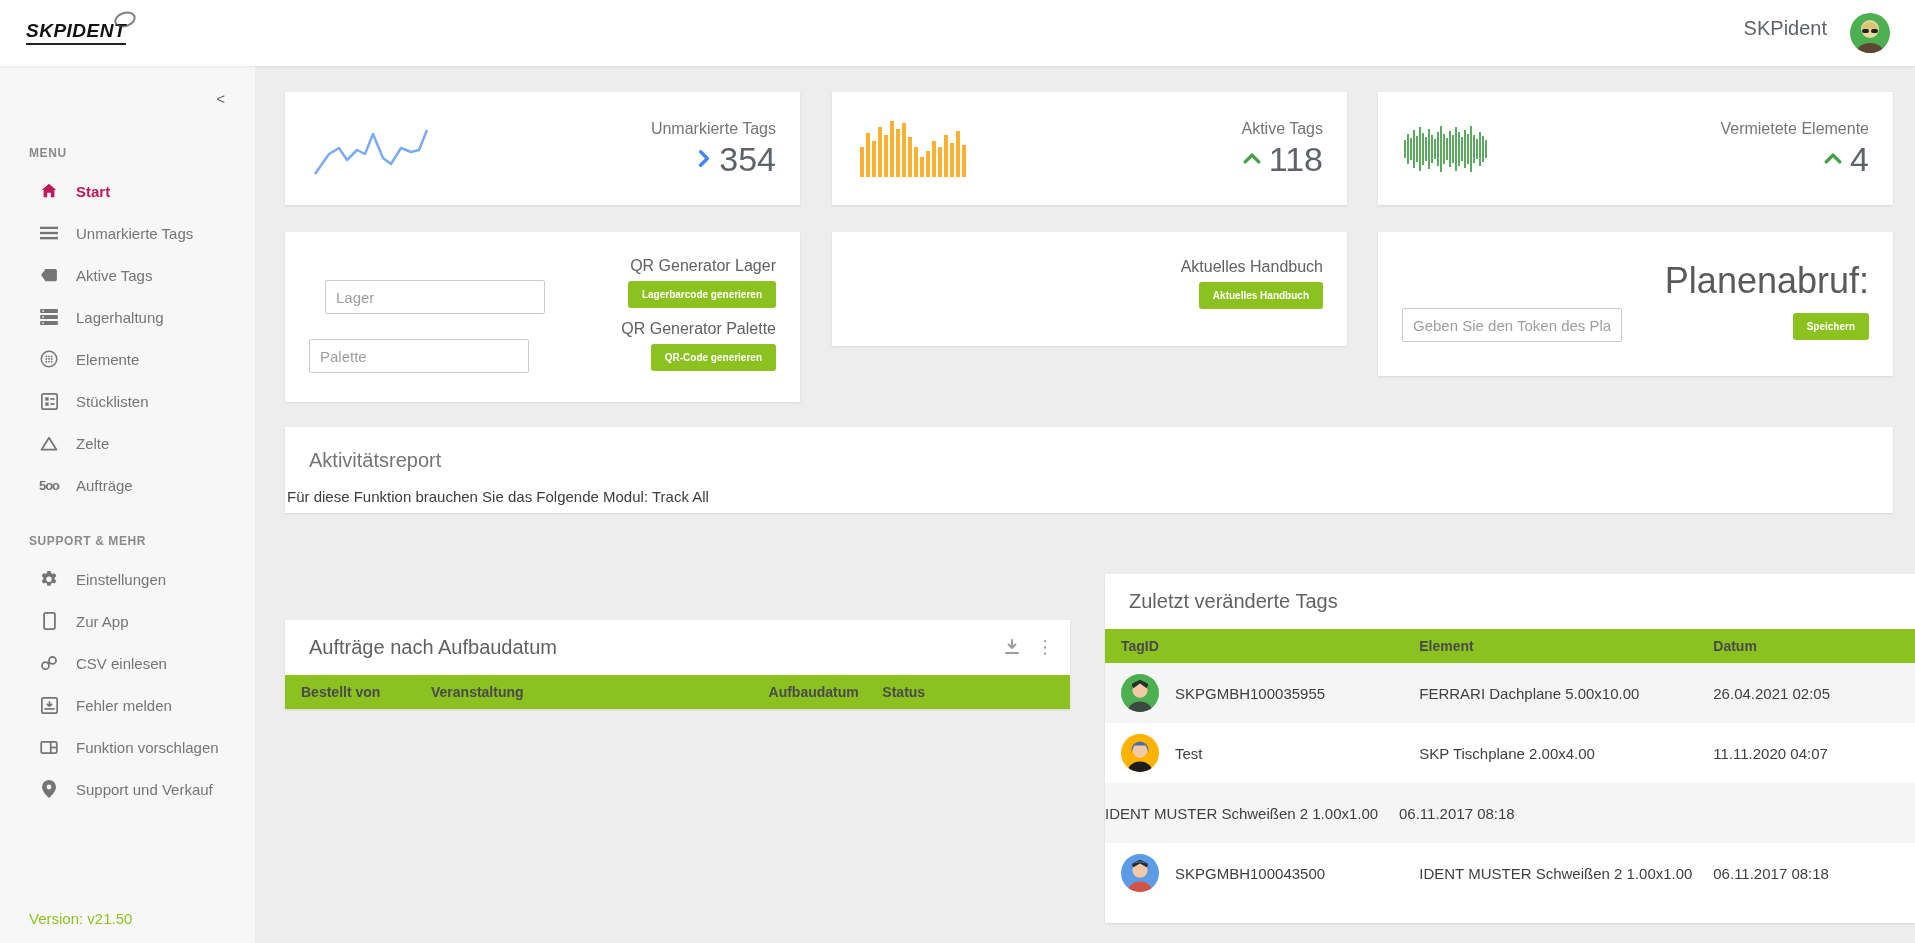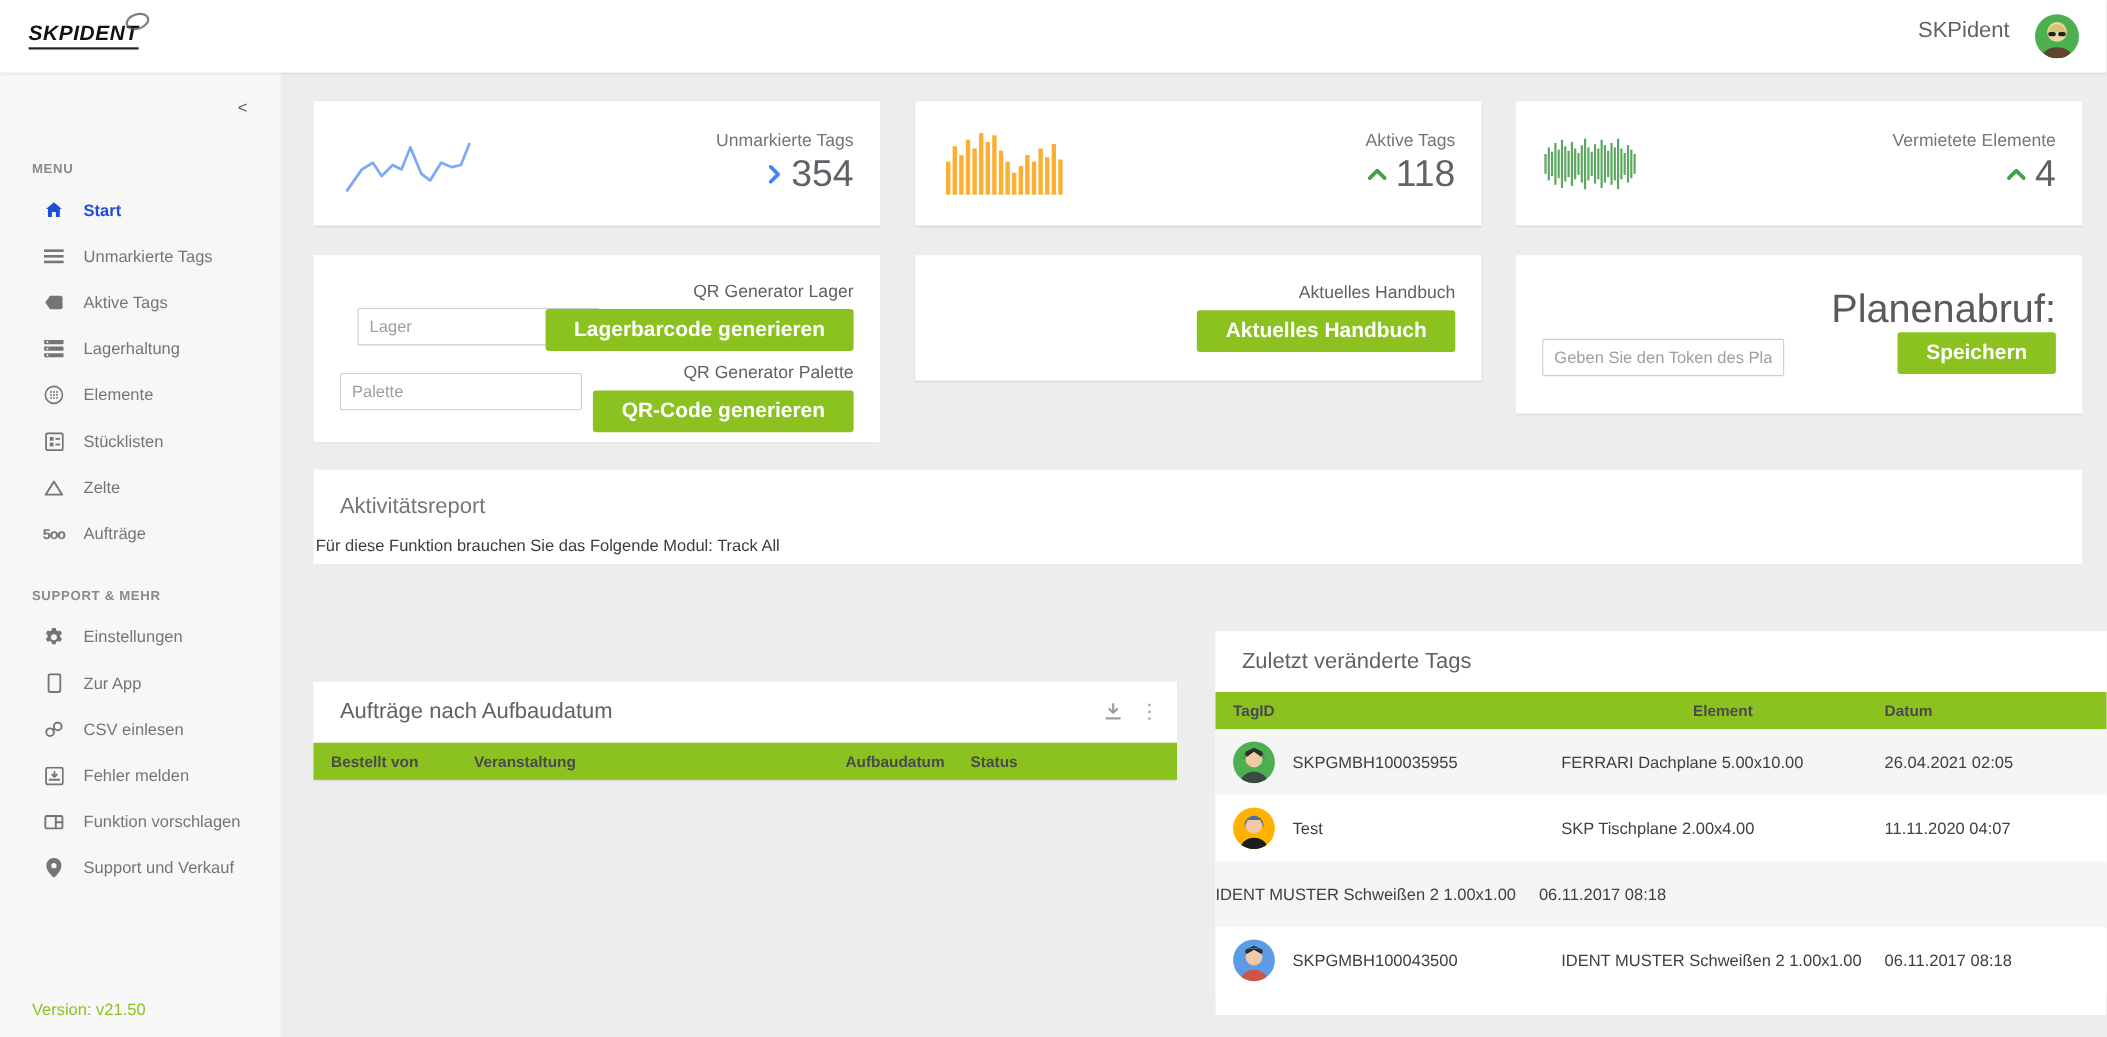--- a/index.html
+++ b/index.html
@@ -24,21 +24,21 @@
   .sidebar { position:absolute; left:0; top:66px; width:256px; bottom:0; background:#f7f7f7;
              border-right:1px solid rgba(0,0,0,.04); }
   .collapse { position:absolute; top:24px; right:30px; font-size:15px; color:#616161; cursor:pointer; }
   .nav { padding-top:80px; }
   .nav-header { padding:0 0 10px 29px; font-size:12px; font-weight:bold; color:#8a8a8a; letter-spacing:.6px; }
   .nav-header.second { margin-top:28px; }
   .nav-item { height:42px; display:flex; align-items:center; padding-left:38px; cursor:pointer;
               font-size:15px; color:#757575; }
   .nav-item .ico { width:22px; height:20px; margin-right:16px; display:flex; align-items:center;
                    justify-content:center; color:#757575; flex:none; }
-  .nav-item.active, .nav-item.active .ico { color:#1d4ed8; font-weight:bold; }
+  .nav-item.active, .nav-item.active .ico { color:#be185d; font-weight:bold; }
   .nav-item svg { display:block; }
   .ord-ico { font-size:13px; font-weight:bold; letter-spacing:-1px; }
   .version { position:absolute; left:29px; bottom:16px; font-size:15px; color:#8cc220; }
 
   
   .main { position:absolute; left:256px; top:66px; right:0; bottom:0; background:#ededed; }
   .card { position:absolute; background:#fff; box-shadow:0 1px 2px rgba(0,0,0,.10); }
 
   
   .stat1 { left:29px;  top:26px; width:515px; height:113px; }
@@ -58,22 +58,22 @@
   .qr-card   { left:29px;  top:166px; width:515px; height:170px; }
   .hb-card   { left:576px; top:166px; width:515px; height:114px; }
   .plan-card { left:1122px;top:166px; width:515px; height:144px; }
   .tf { border:1px solid #ccc; border-radius:2px; height:34px; width:220px; padding:0 10px;
         font-size:15px; color:#424242; font-family:"Liberation Sans", sans-serif; background:#fff; }
   .tf::placeholder { color:#9e9e9e; }
   .qr-in1 { position:absolute; left:40px; top:48px; }
   .qr-in2 { position:absolute; left:24px; top:107px; }
   .qr-right { position:absolute; right:24px; top:25px; display:flex; flex-direction:column; align-items:flex-end; }
   .grp-label { font-size:16px; color:#616161; margin-bottom:6px; }
-  .btn { background:#8cc220; color:#fff; font-weight:bold; font-size:19px; border:none; border-radius:3px;
-         padding:8px 26px; cursor:pointer; font-family:"Liberation Sans", sans-serif; }
+  .btn { background:#8cc220; color:#fff; font-weight:bold; font-size:10px; border:none; border-radius:3px;
+         padding:8px 14px; cursor:pointer; font-family:"Liberation Sans", sans-serif; }
   .qr-right .grp-label.second { margin-top:12px; }
   .hb-wrap { position:absolute; right:24px; top:26px; display:flex; flex-direction:column; align-items:flex-end; }
   .plan-title { position:absolute; right:24px; top:28px; font-size:36px; color:#5a5a5a; }
   .plan-in { position:absolute; left:24px; bottom:34px; }
   .plan-btn { position:absolute; right:24px; bottom:36px; }
 
   
   .report { left:29px; top:361px; width:1608px; height:86px; }
   .report-title { position:absolute; left:24px; top:22px; font-size:20px; color:#757575; }
   .report-note { position:absolute; left:2px; bottom:8px; font-size:15px; color:#3c3c3c; }
@@ -83,21 +83,21 @@
   .panel-title { position:absolute; left:24px; top:16px; font-size:20px; color:#616161; }
   .orders { left:29px; top:508px; width:785px; height:89px;margin-top:46px; }
   .tags   { left:849px; top:508px; width:810px; height:349px; }
   .thead { height:34px; background:#8cc220; display:flex; align-items:center;
            font-size:14px; font-weight:bold; color:#4a4a4a; }
   .orders .c1 { width:18.6%; padding-left:16px; }
   .orders .c2 { width:43%; }
   .orders .c3 { width:14.5%; }
   .orders .c4 { flex:1; }
   .tags .c1 { width:38.8%; padding-left:16px; }
-  .tags .c2 { width:36.3%;text-align:center; }
+  .tags .c2 { width:36.3%; }
   .tags .c3 { flex:1; }
   .panel-icons { position:absolute; right:16px; top:17px; display:flex; align-items:center; gap:14px; color:#9e9e9e; }
   .panel-icons svg { cursor:pointer; }
   .kebab { font-size:18px; color:#9e9e9e; cursor:pointer; line-height:20px; letter-spacing:0; }
   .trow { height:60px; display:flex; align-items:center; font-size:15px; color:#3f3f3f; background:#fff; cursor:pointer; }
   .trow:nth-child(odd) { background:#f5f5f5; }
   .trow .cell1 { width:38.8%; padding-left:16px; display:flex; align-items:center; gap:16px; }
   .trow .cell2 { width:36.3%; }
   .trow .cell3 { flex:1; }
   .avatar-sm { width:38px; height:38px; border-radius:50%; overflow:hidden; flex:none; }

